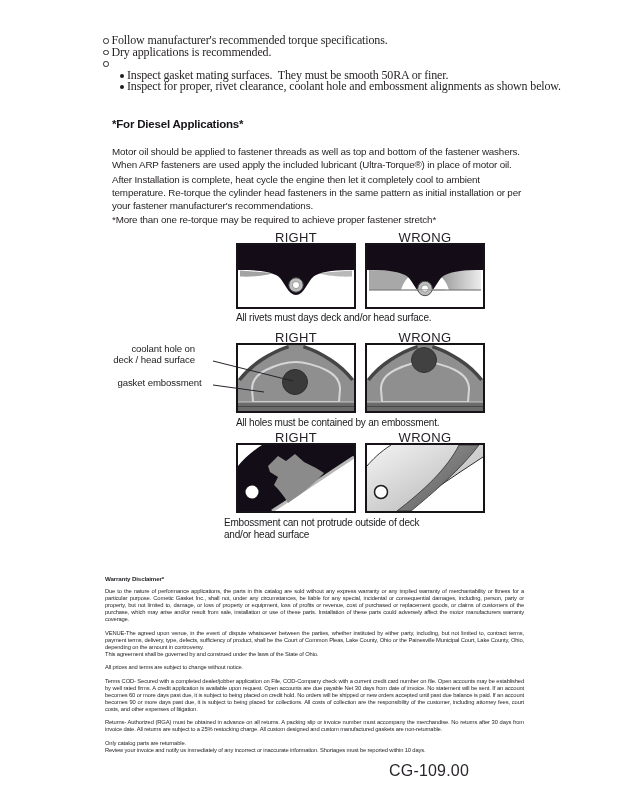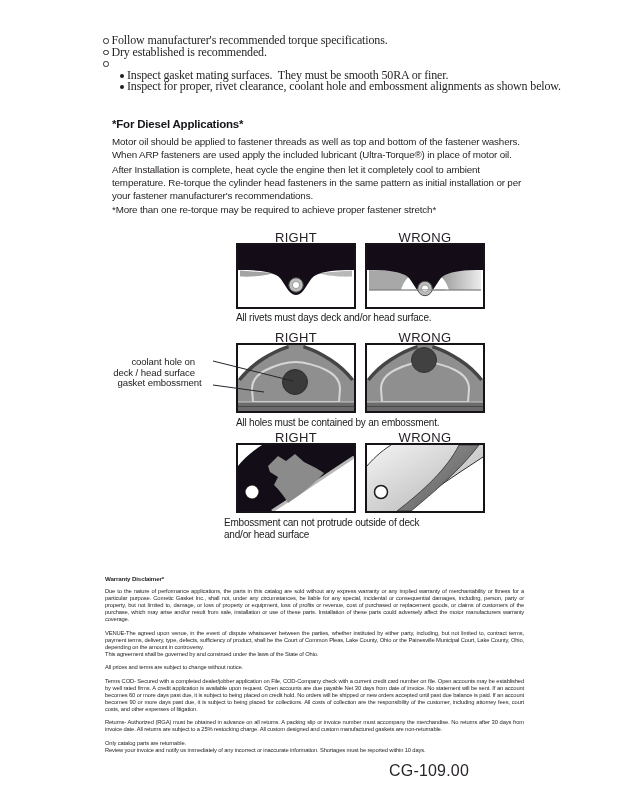--- a/index.html
+++ b/index.html
@@ -12,21 +12,21 @@
   .doc-title{
     left:108px;top:25px;font-size:12.5px;font-weight:bold;letter-spacing:-0.2px;
     text-decoration:underline;color:#17141a;
   }
   .bullets{left:103px;top:35px;width:470px;font-size:12px;letter-spacing:-0.15px;font-family:Liberation Serif, serif;}
   .bullet-row{line-height:11.6px;white-space:pre-wrap;}
   .bullet-row.sub{margin-left:17px;}
   .b-hollow{display:inline-block;width:3.5px;height:3.5px;border:1px solid #2b2b2b;border-radius:50%;margin:0 3px 1px 0;vertical-align:middle;}
   .b-solid{display:inline-block;width:4px;height:4px;background:#1d1d1d;border-radius:50%;margin:0 3px 1px 0;vertical-align:middle;}
   .sec-heading{left:112px;top:118px;font-size:11.5px;font-weight:bold;letter-spacing:-0.2px;color:#17141a;}
-  .body-par{width:424px;font-size:9.8px;line-height:13px;letter-spacing:-0.15px;white-space:pre-wrap;}
+  .body-par{width:424px;font-size:9.8px;line-height:13px;letter-spacing:-0.15px;white-space:pre-wrap;margin-top:10px;}
   .p1{left:112px;top:135px;}
   .p2{left:112px;top:163px;}
   .p3{left:112px;top:203px;}
   .dg-label{width:120px;text-align:center;font-size:13px;letter-spacing:0.3px;color:#262227;}
   .dg-box{width:116px;height:62px;border:2px solid #161217;background:#fff;}
   .dg-box svg{display:block;}
   .dg-box.tall{height:66px;}
   .caption{font-size:10px;letter-spacing:-0.2px;color:#1d1a1e;white-space:pre-line;line-height:11.5px;}
   .ann{width:103px;text-align:right;font-size:9.6px;line-height:10.5px;letter-spacing:-0.1px;white-space:pre-line;color:#1d1a1e;}
   .warranty{left:105px;top:575px;width:419px;font-size:5.8px;line-height:7px;letter-spacing:-0.15px;color:#2a262b;}
@@ -36,21 +36,21 @@
   .overlay{left:0;top:0;pointer-events:none;}
 </style>
 </head>
 <body>
 
 <div class="page">
 
 
   <div class="abs bullets">
     <div class="bullet-row"><span class="b-hollow"></span><span>Follow manufacturer's recommended torque specifications.</span></div>
-    <div class="bullet-row"><span class="b-hollow"></span><span>Dry established is recommended.</span></div>
+    <div class="bullet-row"><span class="b-hollow"></span><span>Dry applications is recommended.</span></div>
     <div class="bullet-row"><span class="b-hollow"></span></div>
     <div class="bullet-row sub"><span class="b-solid"></span><span>Inspect gasket mating surfaces.  They must be smooth 50RA or finer.</span></div>
     <div class="bullet-row sub"><span class="b-solid"></span><span>Inspect for proper, rivet clearance, coolant hole and embossment alignments as shown below.</span></div>
   </div>
 
   <div class="abs sec-heading">*For Diesel Applications*</div>
   <div class="abs body-par p1">Motor oil should be applied to fastener threads as well as top and bottom of the fastener washers. When ARP fasteners are used apply the included lubricant (Ultra-Torque®) in place of motor oil.</div>
   <div class="abs body-par p3">*More than one re-torque may be required to achieve proper fastener stretch*</div>
   <div class="abs body-par p2">After Installation is complete, heat cycle the engine then let it completely cool to ambient temperature. Re-torque the cylinder head fasteners in the same pattern as initial installation or per your fastener manufacturer's recommendations.</div>
 
@@ -85,21 +85,21 @@
       <circle cx="58" cy="43.5" r="3.6" fill="#ffffff" stroke="#8a8a8a" stroke-width="0.8"></circle>
       <path d="M48,44.8 H78" stroke="#9a9a9a" stroke-width="1.1"></path>
     </svg>
   </div>
 
   <div class="abs caption" style="left:236px;top:312px;">All rivets must days deck and/or head surface.</div>
 
   <div class="abs dg-label" style="left:236px;top:330px;">RIGHT</div>
   <div class="abs dg-label" style="left:365px;top:330px;">WRONG</div>
 
-  <div class="abs ann" style="left:92px;top:344px;margin-top:13px;">coolant hole on
+  <div class="abs ann" style="left:92px;top:344px;">coolant hole on
 deck / head surface</div>
   <div class="abs ann" style="left:108px;top:378px;text-align:center;">gasket embossment</div>
 
   <div class="abs dg-box tall" style="left:236px;top:343px;">
     <svg width="116" height="66" viewBox="0 0 116 66">
       <rect width="116" height="66" fill="#8f8f8f"></rect>
       <path d="M50,0 C32,6 12,18 0,34" stroke="#454545" stroke-width="7" fill="none"></path>
       <path d="M66,0 C84,6 104,18 116,34" stroke="#454545" stroke-width="7" fill="none"></path>
       <path d="M0,0 L50,0 C32,6 12,18 0,34 Z" fill="#ffffff"></path>
       <path d="M116,0 L66,0 C84,6 104,18 116,34 Z" fill="#ffffff"></path>

